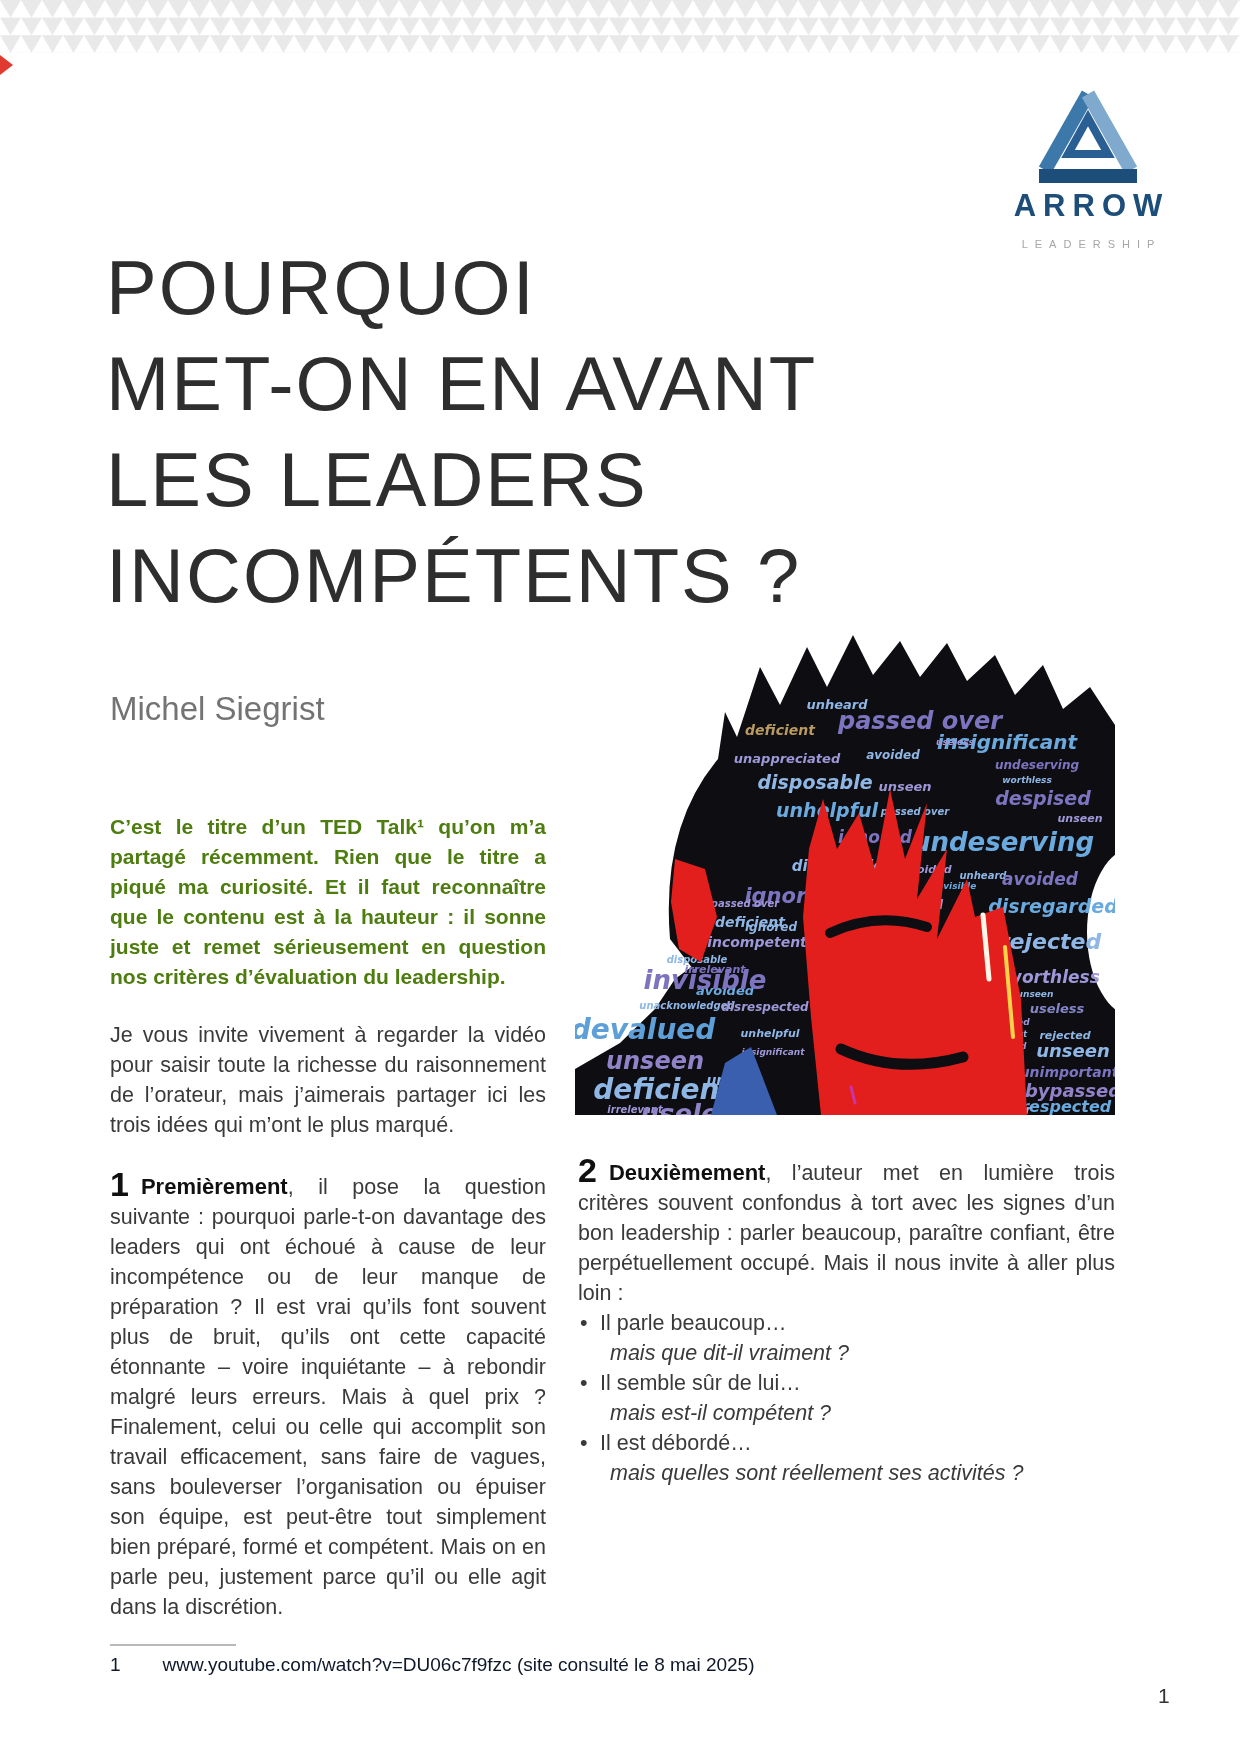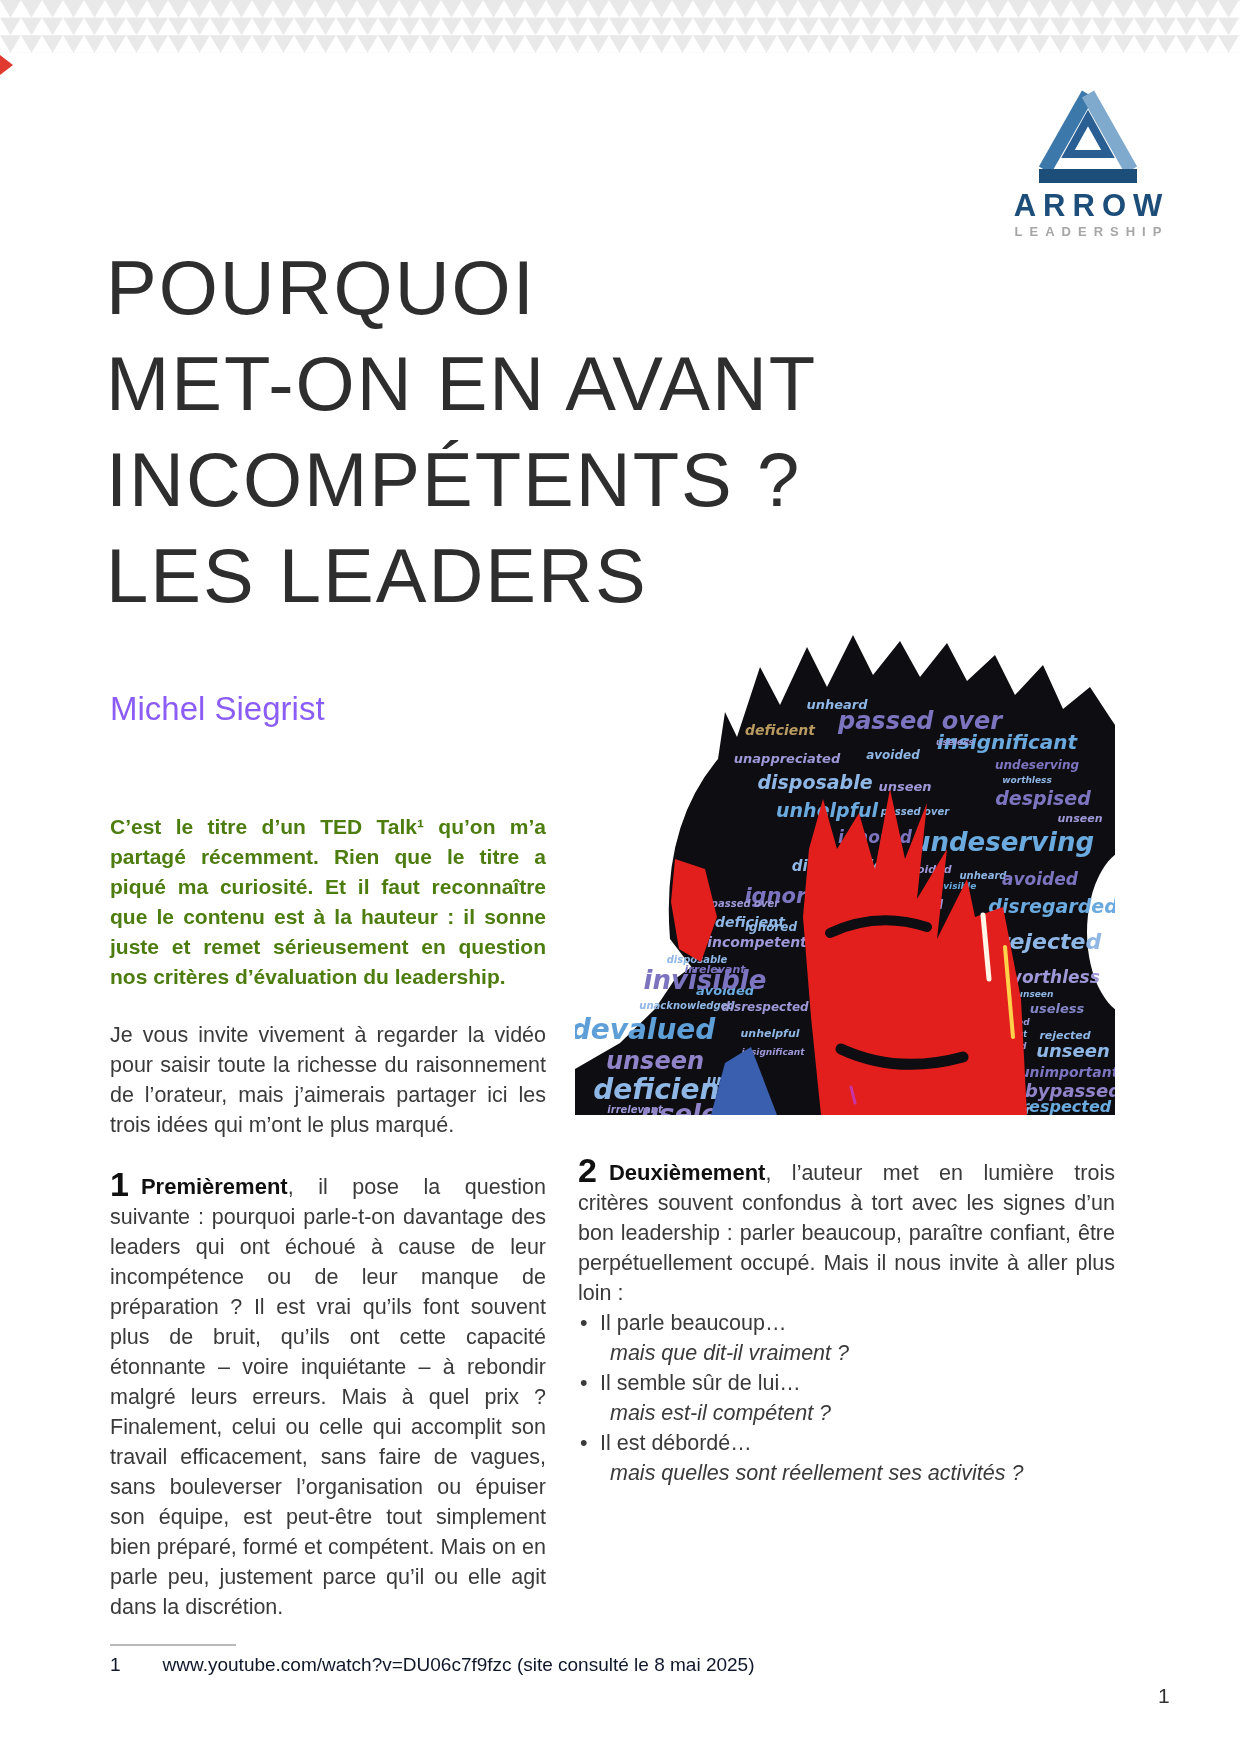--- a/index.html
+++ b/index.html
@@ -6,25 +6,25 @@
   .page{position:relative;width:1240px;height:1754px;background:#ffffff;overflow:hidden;
         font-family:"Liberation Sans",sans-serif;}
   .tri-pattern{position:absolute;top:0;left:0;}
   .red-mark{position:absolute;top:55px;left:0;width:0;height:0;
             border-top:10px solid transparent;border-bottom:10px solid transparent;
             border-left:13px solid #e13a30;}
   
   .logo{position:absolute;left:1002px;top:84px;width:172px;text-align:center;}
   .logo svg{display:block;margin:0 auto;}
   .logo-brand{margin-top:4px;font-size:31px;font-weight:700;color:#1d4e79;letter-spacing:7px;text-indent:7px;}
-  .logo-sub{margin-top:0;font-size:13px;font-weight:700;color:#a6a6a6;letter-spacing:7px;text-indent:7px;}
+  .logo-sub{margin-top:14px;font-size:11px;font-weight:400;color:#a6a6a6;letter-spacing:7px;text-indent:7px;}
   
   .title{position:absolute;left:106px;top:240px;margin:0;font-weight:200;
          font-size:76px;line-height:96px;letter-spacing:2px;color:#2e2e2e;}
-  .author{position:absolute;left:110px;top:690px;font-size:33px;font-weight:300;color:#8b5cf6;}
+  .author{position:absolute;left:110px;top:690px;font-size:33px;font-weight:300;color:#737373;}
   
   .col-left{position:absolute;left:110px;top:812px;width:436px;}
   .col-right{position:absolute;left:578px;top:1158px;width:537px;}
   p{margin:0;}
   .lead{font-weight:700;font-size:21px;line-height:30px;text-align:justify;color:#4d7c0f;margin-bottom:28px;}
   .body{font-size:21.5px;line-height:30px;text-align:justify;color:#3a3a3a;}
   .sec{margin-top:32px;}
   .num{font-size:34px;font-weight:800;color:#101010;margin-right:12px;vertical-align:-2px;line-height:20px;}
   .leadword{font-size:22px;color:#101010;}
   .bullets{margin:0;padding:0;list-style:none;font-size:21.5px;line-height:30px;color:#3a3a3a;}
@@ -63,22 +63,22 @@
       <path d="M11,92 L109,92" stroke="#1d4e79" stroke-width="14" fill="none"></path>
       <path d="M60,34 L40,70 L80,70 Z" fill="none" stroke="#2a5f93" stroke-width="8"></path>
     </svg>
     <div class="logo-brand">ARROW</div>
     <div class="logo-sub">LEADERSHIP</div>
   </div>
 
   <h1 class="title">
     <div>POURQUOI</div>
     <div>MET-ON EN AVANT</div>
+    <div>LES LEADERS</div>
     <div>INCOMPÉTENTS ?</div>
-    <div>LES LEADERS</div>
   </h1>
 
   <div class="author">Michel Siegrist</div>
 
   <div class="wordcloud">
     <svg id="wc-svg" width="540" height="498" viewBox="0 0 540 498">
 
       <path fill="#0d0d12" d="
         M95,322 Q86,210 143,142
         L150,95 L162,120 L185,50 L205,88 L232,30 L252,70 L278,18 L298,58

